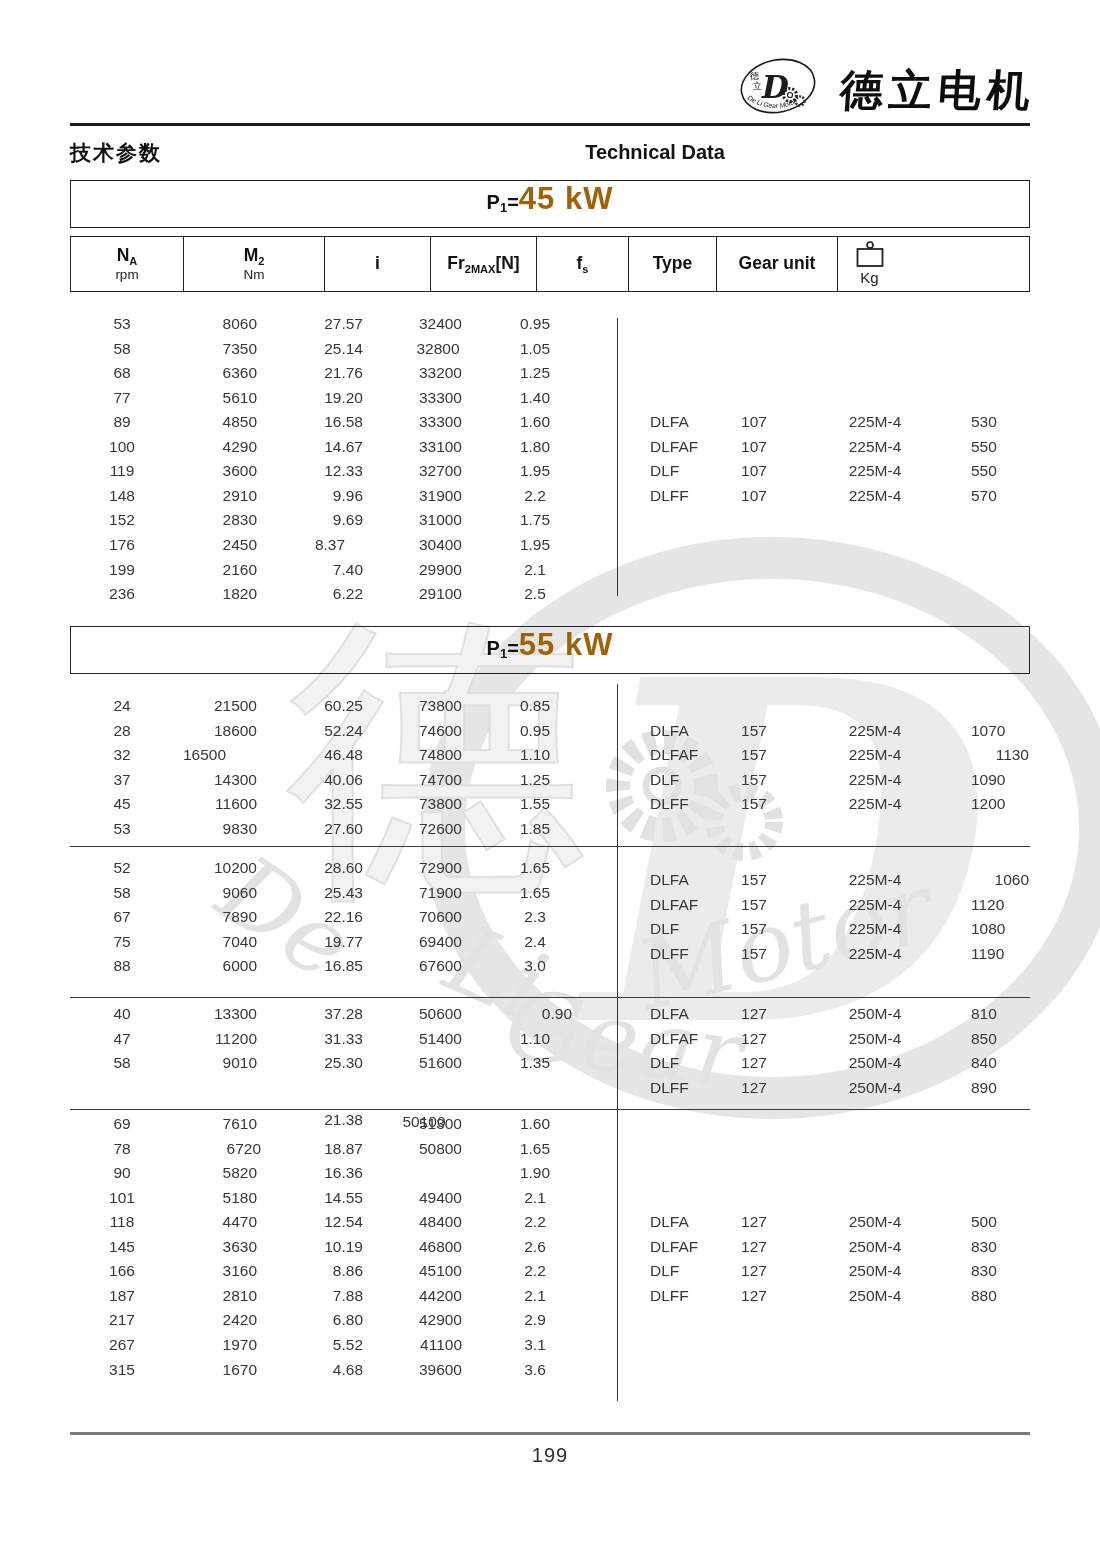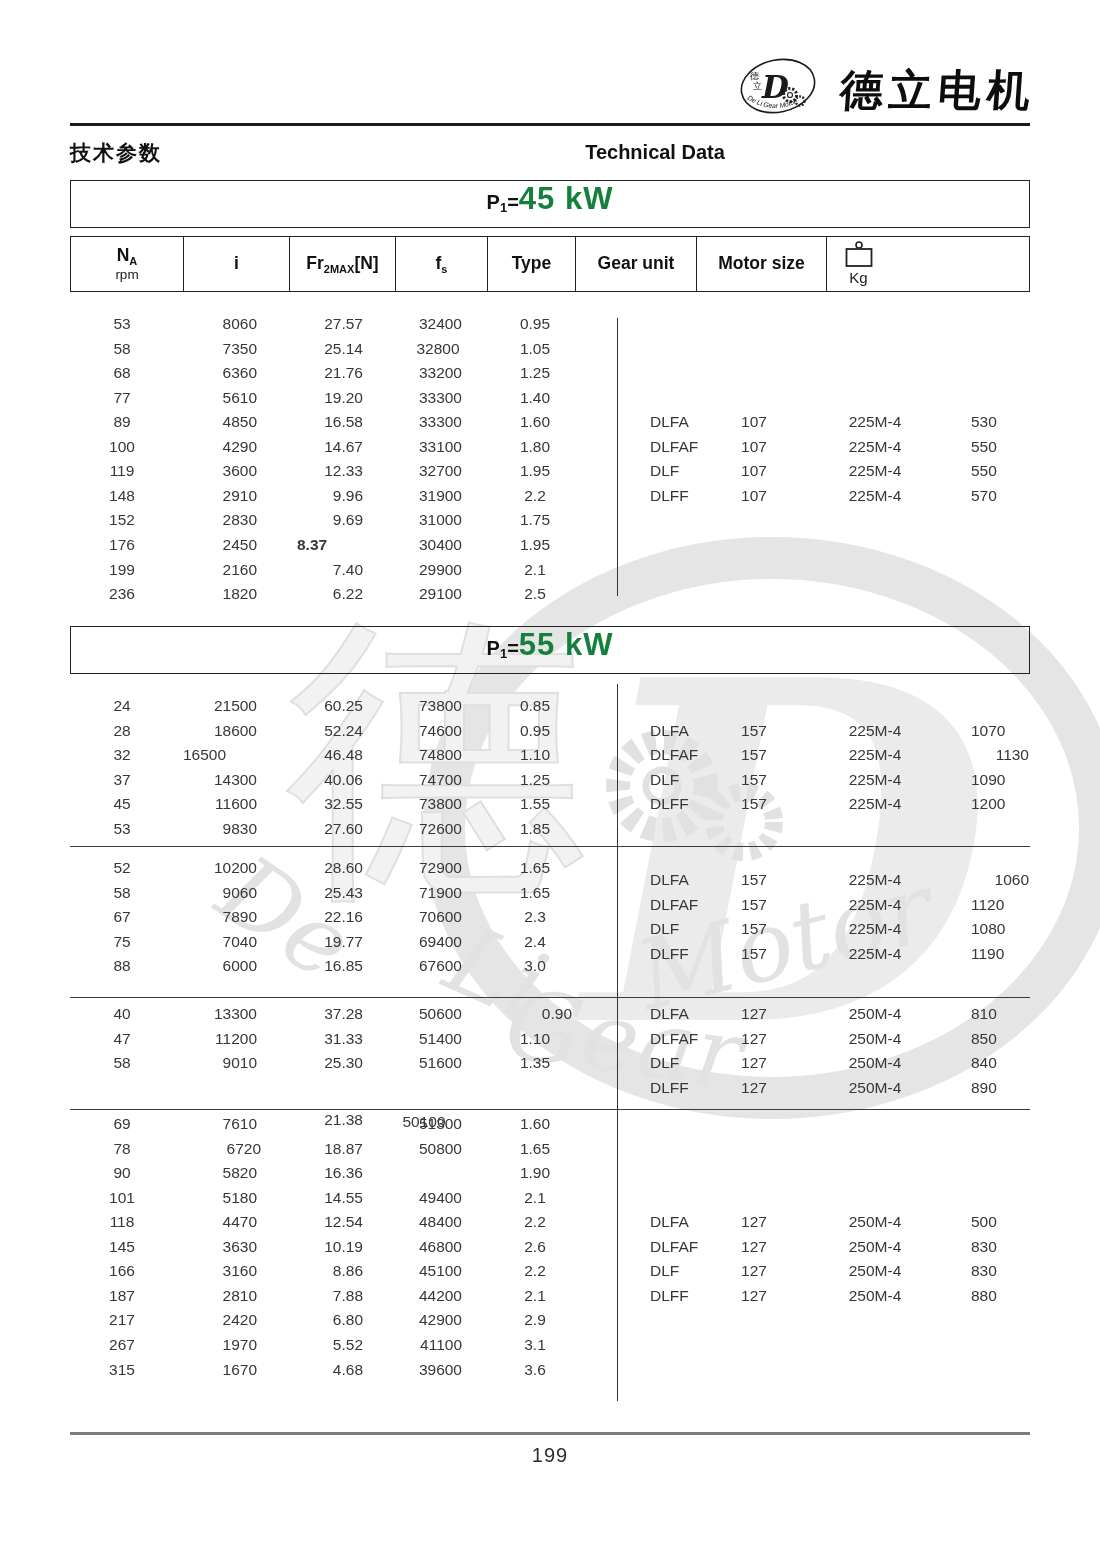--- a/index.html
+++ b/index.html
@@ -20,21 +20,21 @@
   .brand-name{right:64px;top:62px;font-family:"DejaVu Serif","Liberation Serif",serif;font-size:43px;font-weight:bold;letter-spacing:6px;color:#0d0d0d;transform:skewX(-4deg);white-space:nowrap}
   .toprule{left:70px;top:123px;width:960px;height:2.5px;background:#1a1a1a}
   .title-zh{left:70px;top:139px;font-size:21px;font-weight:bold;letter-spacing:2px;color:#111}
   .title-en{left:655px;top:141px;transform:translateX(-50%);font-size:20px;font-weight:bold;color:#111}
 
   
   .power-box{left:70px;width:960px;height:48px;border:1.4px solid #222;display:flex;align-items:baseline;justify-content:center;background:transparent}
   .p-prefix{font-size:20px;font-weight:bold;color:#111}
   .p-sub{font-size:13px;font-weight:bold;display:inline-block;transform:translateY(3px);color:#111}
   .p-eq{font-size:20px;font-weight:bold;color:#111}
-  .p-value{font-size:31px;font-weight:bold;letter-spacing:1px;color:#15803d}
+  .p-value{font-size:31px;font-weight:bold;letter-spacing:1px;color:#a16207}
 
   
   .header-table{left:70px;top:236px;width:960px;height:56px;border:1.6px solid #222;display:flex;background:transparent}
   .hcell{border-right:1.1px solid #222;display:flex;flex-direction:column;align-items:center;justify-content:center;line-height:1.12}
   .hcell:last-child{border-right:none}
   .hmain{font-size:17.5px;font-weight:bold;color:#111}
   .hsub{font-size:11px;font-weight:bold;display:inline-block;transform:translateY(4px);color:#111}
   .hunit{font-size:13.5px;color:#222;margin-top:1px}
   .hunit.kg{font-size:15px;margin-top:2px}
 
@@ -91,37 +91,38 @@
       <span class="p-sub">1</span>
       <span class="p-eq">=</span>
       <span class="p-value">45 kW</span>
   </div>
 
   <div class="abs header-table">
       <div class="hcell" style="width: 113px;">
         <div><span class="hmain">N</span><span class="hsub">A</span></div>
         <div class="hunit">rpm</div>
       </div>
+      <div class="hcell" style="width: 141px;">
+        <div><span class="hmain">M</span><span class="hsub">2</span></div>
+        <div class="hunit">Nm</div>
+      </div>
       <div class="hcell" style="width: 106px;">
         <div><span class="hmain">i</span></div>
       </div>
       <div class="hcell" style="width: 106px;">
         <div><span class="hmain">Fr</span><span class="hsub">2MAX</span><span class="hmain">[N]</span></div>
       </div>
       <div class="hcell" style="width: 92px;">
         <div><span class="hmain">f</span><span class="hsub">s</span></div>
       </div>
       <div class="hcell" style="width: 88px;">
         <div><span class="hmain">Type</span></div>
       </div>
       <div class="hcell" style="width: 121px;">
         <div><span class="hmain">Gear unit</span></div>
-      </div>
-      <div class="hcell" style="width: 130px;">
-        <div><span class="hmain">Motor size</span></div>
       </div>
       <div class="hcell" style="width: 63px;">
         <svg width="34" height="27" viewBox="0 0 34 27">
           <circle cx="17" cy="4" r="3" fill="none" stroke="#222" stroke-width="1.6"></circle>
           <rect x="4.5" y="8" width="25" height="17" fill="none" stroke="#222" stroke-width="1.8"></rect>
         </svg>
         <div class="hunit kg">Kg</div>
       </div>
     </div>
 
@@ -173,21 +174,21 @@
       <div class="dcell" style="left: 297px; top: 483.85px; width: 66px; text-align: right;">9.96</div>
       <div class="dcell" style="left: 386px; top: 483.85px; width: 76px; text-align: right;">31900</div>
       <div class="dcell" style="left: 498px; top: 483.85px; width: 74px; text-align: center;">2.2</div>
       <div class="dcell" style="left: 70px; top: 508.4px; width: 104px; text-align: center;">152</div>
       <div class="dcell" style="left: 183px; top: 508.4px; width: 74px; text-align: right;">2830</div>
       <div class="dcell" style="left: 297px; top: 508.4px; width: 66px; text-align: right;">9.69</div>
       <div class="dcell" style="left: 386px; top: 508.4px; width: 76px; text-align: right;">31000</div>
       <div class="dcell" style="left: 498px; top: 508.4px; width: 74px; text-align: center;">1.75</div>
       <div class="dcell" style="left: 70px; top: 532.95px; width: 104px; text-align: center;">176</div>
       <div class="dcell" style="left: 183px; top: 532.95px; width: 74px; text-align: right;">2450</div>
-      <div class="dcell" style="left: 297px; top: 532.95px; width: 66px; text-align: left; font-weight: bold;">8.37</div>
+      <div class="dcell" style="left: 297px; top: 532.95px; width: 66px; text-align: center;">8.37</div>
       <div class="dcell" style="left: 386px; top: 532.95px; width: 76px; text-align: right;">30400</div>
       <div class="dcell" style="left: 498px; top: 532.95px; width: 74px; text-align: center;">1.95</div>
       <div class="dcell" style="left: 70px; top: 557.5px; width: 104px; text-align: center;">199</div>
       <div class="dcell" style="left: 183px; top: 557.5px; width: 74px; text-align: right;">2160</div>
       <div class="dcell" style="left: 297px; top: 557.5px; width: 66px; text-align: right;">7.40</div>
       <div class="dcell" style="left: 386px; top: 557.5px; width: 76px; text-align: right;">29900</div>
       <div class="dcell" style="left: 498px; top: 557.5px; width: 74px; text-align: center;">2.1</div>
       <div class="dcell" style="left: 70px; top: 582.05px; width: 104px; text-align: center;">236</div>
       <div class="dcell" style="left: 183px; top: 582.05px; width: 74px; text-align: right;">1820</div>
       <div class="dcell" style="left: 297px; top: 582.05px; width: 66px; text-align: right;">6.22</div>

